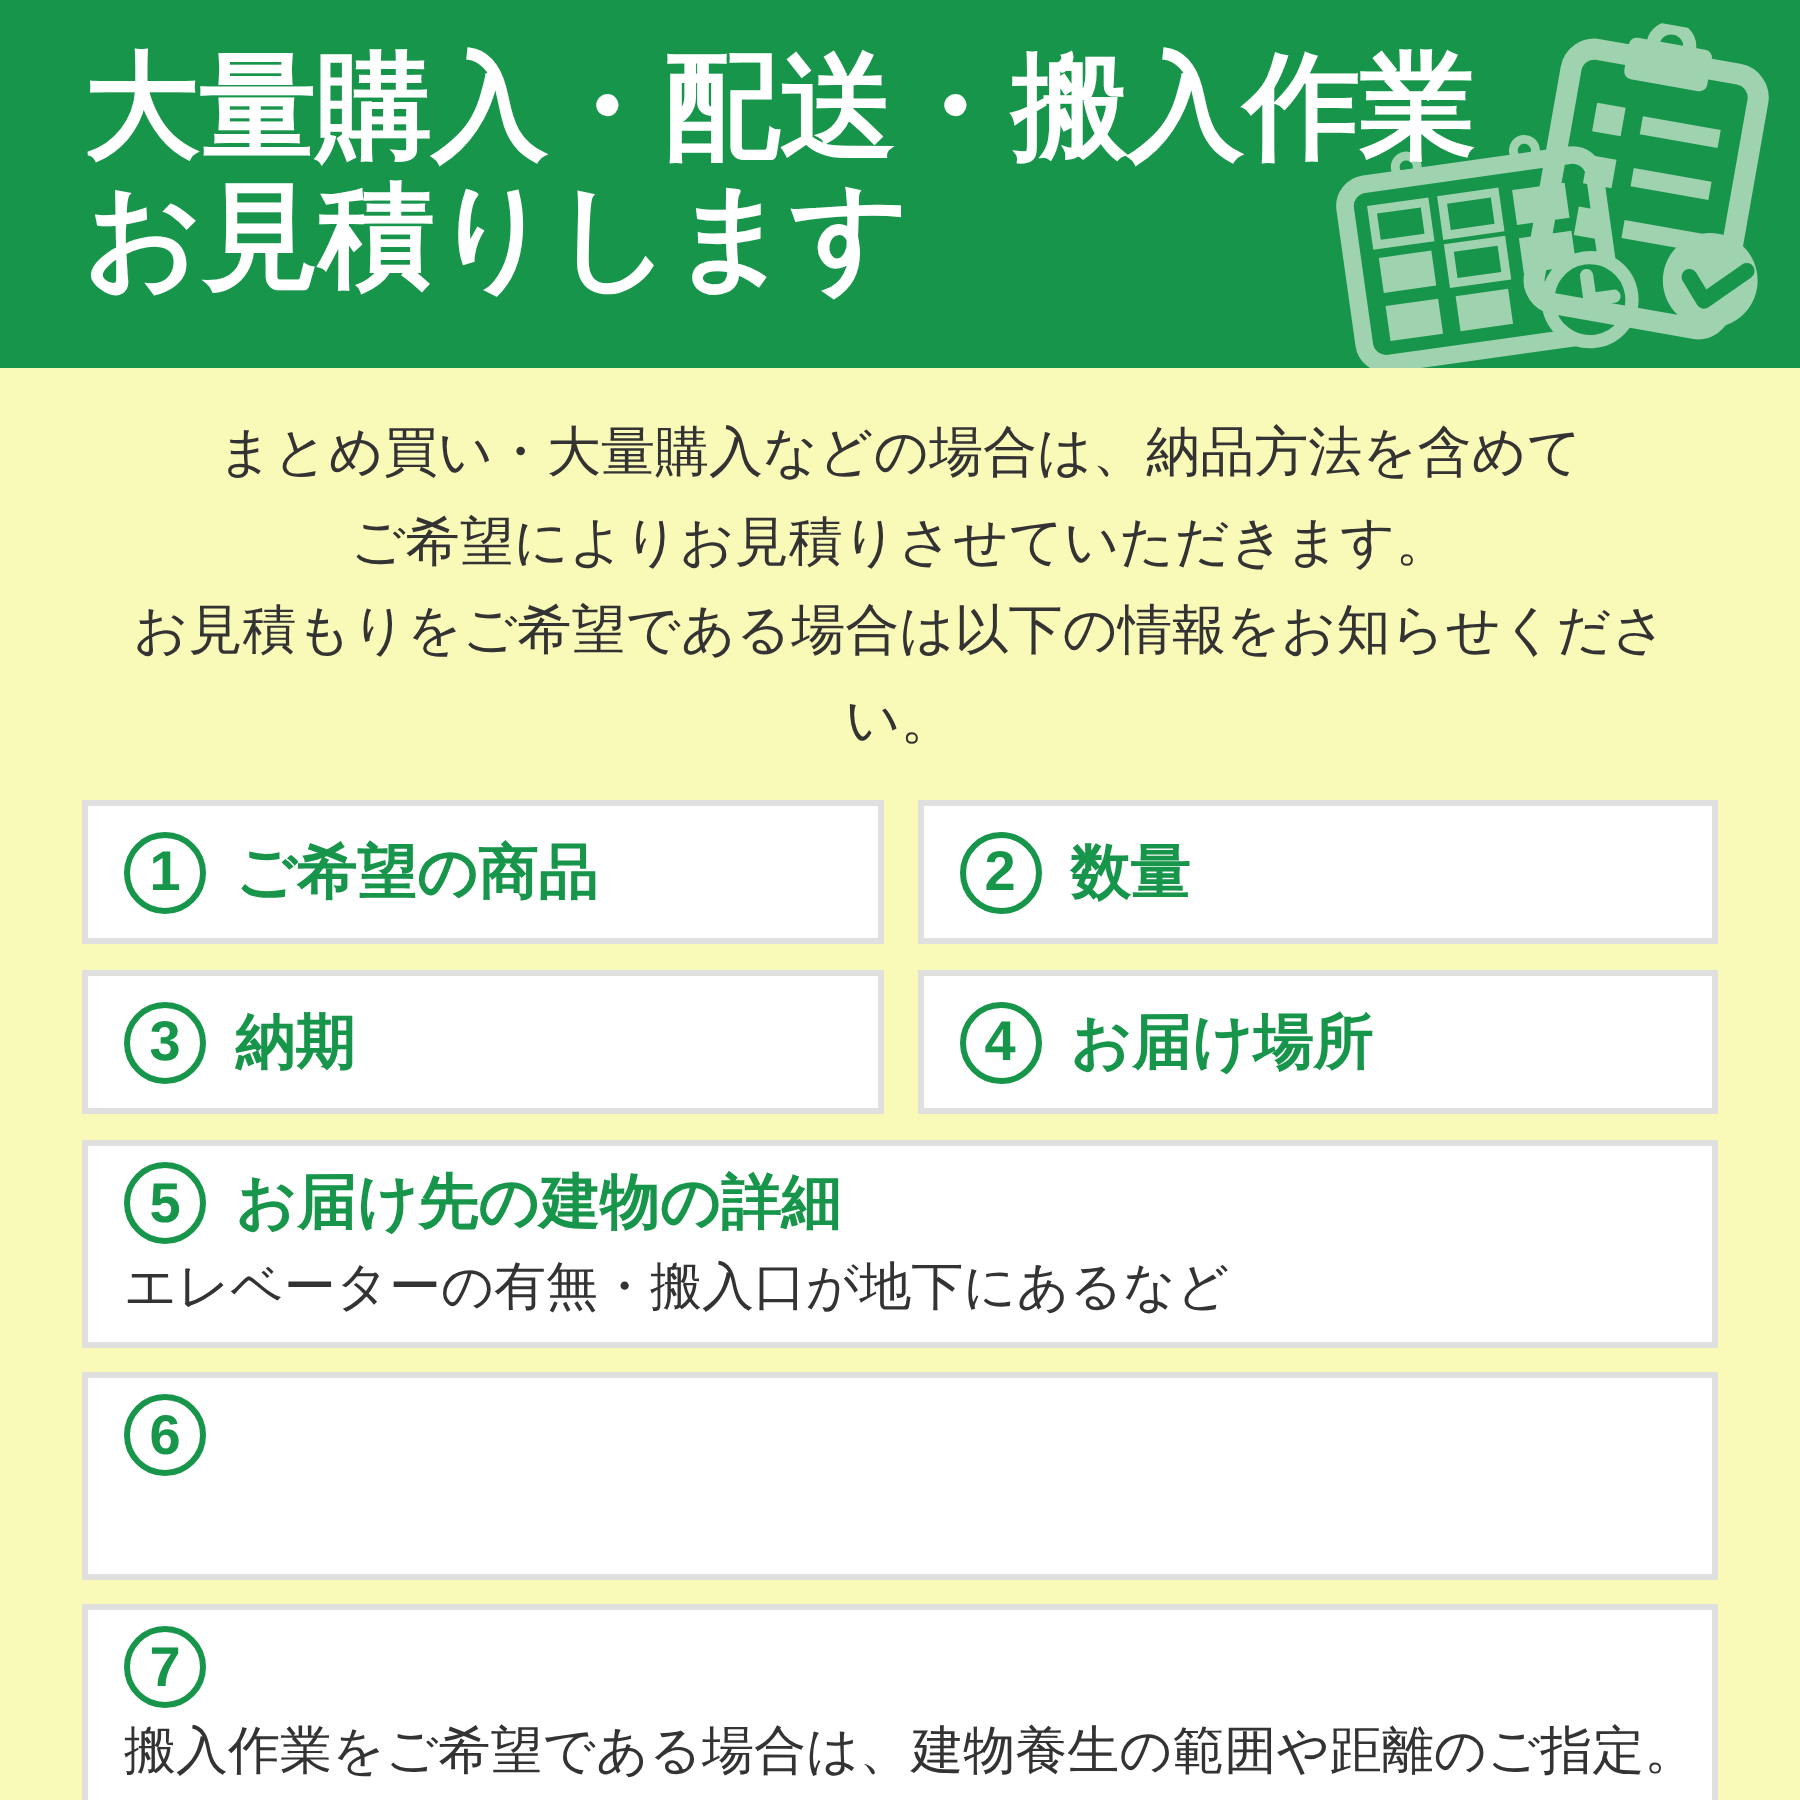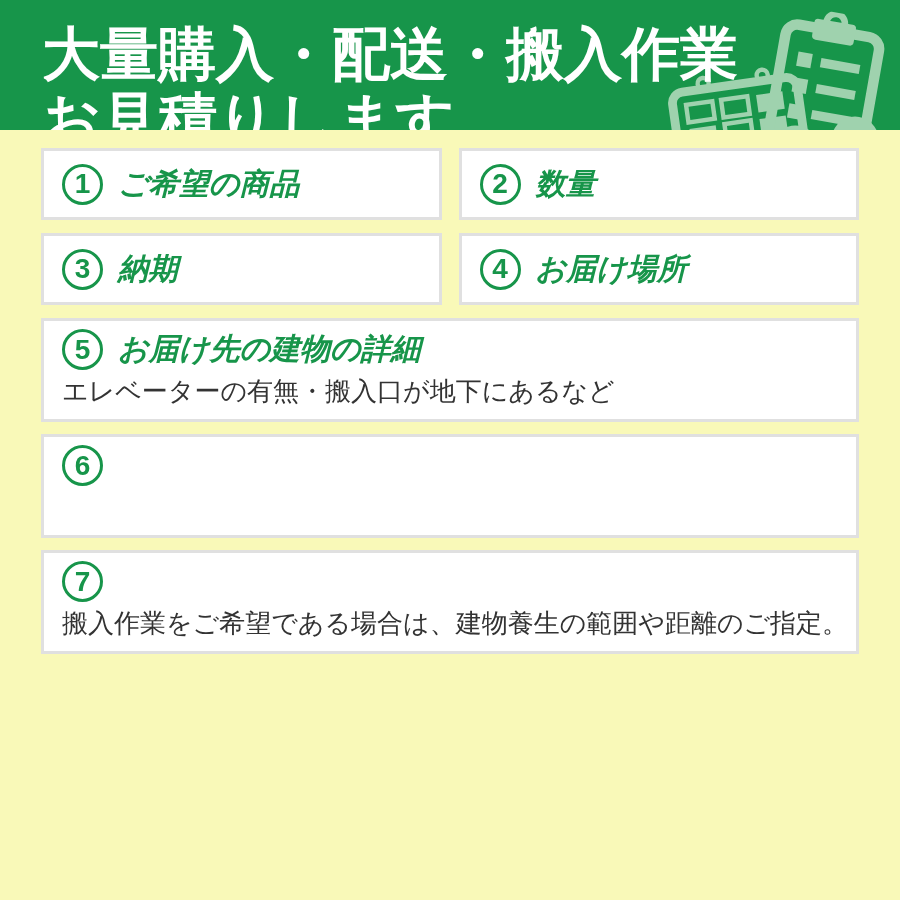--- a/index.html
+++ b/index.html
@@ -13,21 +13,21 @@
   html,body{margin:0;padding:0;}
   body{
     width:900px;height:900px;
     background:var(--yellow);
     font-family:"Liberation Sans","DejaVu Sans",sans-serif;
     overflow:hidden;
   }
   
   .banner{
     position:relative;
-    height:130px;
+    height:184px;
     background:var(--green);
     overflow:hidden;
   }
   .banner h1{
     position:relative;z-index:2;
     margin:0;
     padding:22px 0 0 42px;
     color:#fff;
     font-size:58px;
     line-height:1.12;
@@ -89,21 +89,20 @@
     font-weight:bold;
     display:inline-flex;
     align-items:center;
     justify-content:center;
   }
   .card-title{
     color:var(--green);
     font-size:30px;
     font-weight:800;
     white-space:nowrap;
-    font-style:italic;
   }
   .card-desc{
     margin:5px 0 0;
     font-size:26px;
     line-height:1.25;
     color:var(--text);
     white-space:nowrap;
   }
 </style>
 </head>
@@ -141,20 +140,25 @@
       <g>
         <circle cx="78" cy="93" r="18" fill="#9fd2ae"></circle>
         <path d="M70 93 l7 8 l14 -14" fill="none" stroke="#17954a" stroke-width="6" stroke-linecap="round" stroke-linejoin="round"></path>
       </g>
     </svg>
   </div>
   <h1><span>大量購入・配送・搬入作業</span><br><span>お見積りします</span></h1>
 </header>
 
 <main>
+  <p class="intro">
+    <span>まとめ買い・大量購入などの場合は、納品方法を含めて</span>
+    <span>ご希望によりお見積りさせていただきます。</span>
+    <span>お見積もりをご希望である場合は以下の情報をお知らせください。</span>
+  </p>
 
   <div class="grid2">
     <div class="card small">
       <div class="card-head">
         <span class="num">1</span>
         <span class="card-title">ご希望の商品</span>
       </div>
     </div>
     <div class="card small">
       <div class="card-head">

